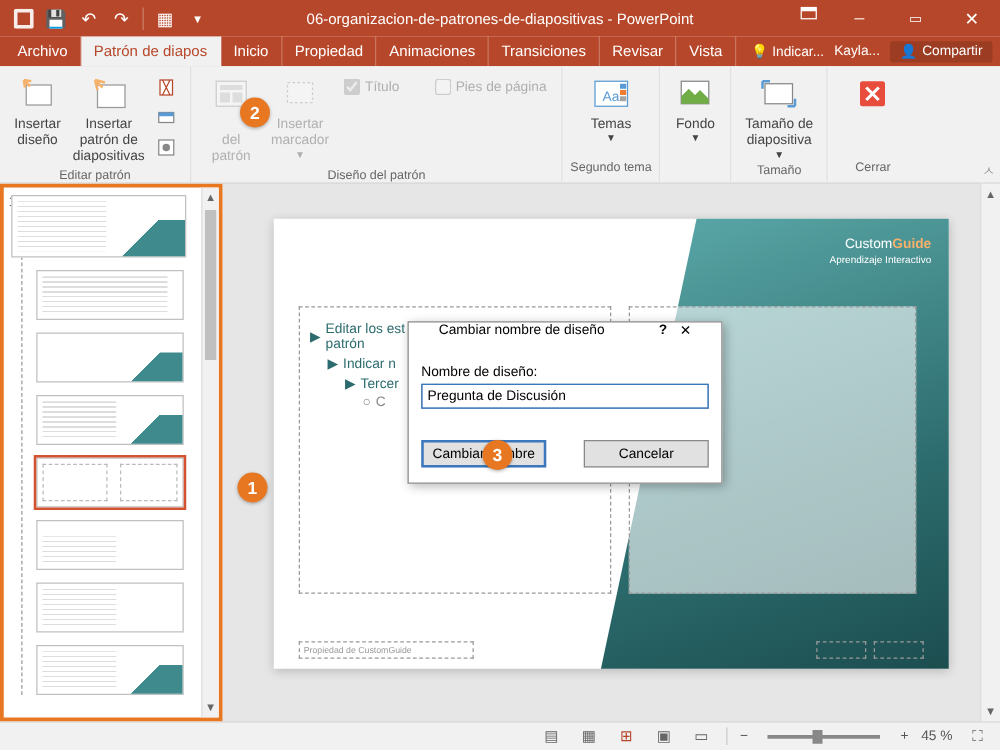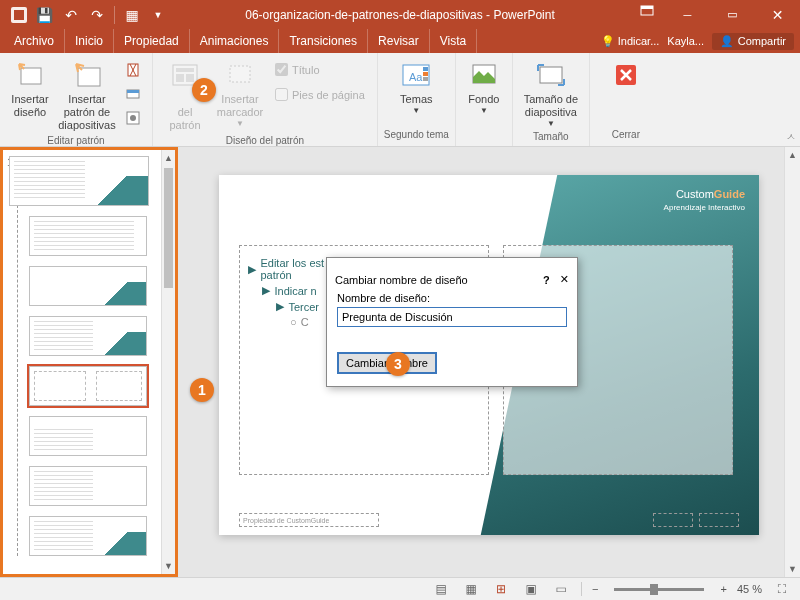--- a/index.html
+++ b/index.html
@@ -54,21 +54,21 @@
 .slide .tealbg{position:absolute;right:-40px;top:-20px;bottom:-20px;width:280px;background:linear-gradient(160deg,#5BA8A8 0%,#2C6B6D 60%,#1A4A4C 100%);transform:skewX(-12deg)}
 .placeholder{position:absolute;border:1px dashed #999;background:rgba(255,255,255,0.6)}
 .ph1{left:20px;top:70px;width:250px;height:230px;padding:8px}
 .ph2{left:284px;top:70px;width:230px;height:230px}
 .bullet{display:flex;align-items:center;gap:4px;color:#2C6B6D;font-size:11px;margin:3px 0}
 .bullet .tri{color:#2C6B6D}
 .footer-ph{position:absolute;left:20px;bottom:8px;width:140px;height:14px;border:1px dashed #999;font-size:7px;color:#999;display:flex;align-items:center;padding:0 3px}
 .footer-r{position:absolute;right:20px;bottom:8px;display:flex;gap:6px}
 .footer-r div{width:40px;height:14px;border:1px dashed #999}
 .dialog{position:absolute;left:326px;top:257px;width:252px;background:#fff;border:1px solid #888;box-shadow:2px 2px 8px rgba(0,0,0,.3);z-index:40}
-.dlg-title{height:28px;display:flex;align-items:flex-end;padding:0 8px;font-size:12px}
+.dlg-title{height:28px;display:flex;align-items:flex-start;padding:0 24px;font-size:12px}
 .dlg-title .sp{flex:1}
 .dlg-title .q{margin-right:10px;font-weight:bold}
 .dlg-body{padding:6px 10px 12px}
 .dlg-body label{font-size:11px;display:block;margin-bottom:3px}
 .dlg-body input{width:100%;border:1px solid #7A9AC0;padding:3px 4px;font-size:11px;outline:1px solid #3B77BC;outline-offset:-1px}
 .dlg-btns{display:flex;gap:10px;justify-content:space-between;margin-top:25px}
 .dlg-btn{width:100px;height:22px;border:1px solid #888;background:#E1E1E1;font-size:11px;display:flex;align-items:center;justify-content:center}
 .dlg-btn.primary{border:2px solid #3B77BC}
 .statusbar{height:23px;background:#F1F1F1;border-top:1px solid #D4D4D4;display:flex;align-items:center;padding:0 8px;color:#555;gap:10px}
 .statusbar .sp{flex:1}
@@ -104,20 +104,21 @@
         </svg>
       </div>
     <div class="winbtn">─</div>
     <div class="winbtn">▭</div>
     <div class="winbtn close">✕</div>
   </div>
 </div>
 
 <div class="tabbar">
   <div class="tab first">Archivo</div>
+  <div class="tab active">Patrón de diapos</div>
   <div class="tab">Inicio</div>
   <div class="tab">Propiedad</div>
   <div class="tab">Animaciones</div>
   <div class="tab">Transiciones</div>
   <div class="tab">Revisar</div>
   <div class="tab">Vista</div>
   <div class="tab-spacer"></div>
   <div class="tab-right">
     <span>💡 <span>Indicar...</span></span>
     <span>Kayla...</span>
@@ -188,21 +189,21 @@
         </div>
       <div class="bigbtn disabled" style="width:54px">
           <div class="ico">
             <svg width="26" height="24">
               <rect x="3" y="3" width="20" height="16" fill="#f4f4f4" stroke="#ccc" stroke-dasharray="2"></rect>
             </svg>
           </div>
           <span>Insertar marcador</span>
           <span style="font-size:8px">▼</span>
         </div>
-      <div style="display:flex;flex-direction:column;gap:8px;padding:4px">
+      <div style="display:flex;flex-direction:row;gap:24px;padding:4px">
         <label class="chk disabled">
             <input type="checkbox" checked="" disabled="" style="">
             <span>Título</span>
           </label>
         <label class="chk disabled">
             <input type="checkbox" disabled="" style="">
             <span>Pies de página</span>
           </label>
       </div>
     </div>
@@ -354,20 +355,21 @@
     <span>Cambiar nombre de diseño</span>
     <span class="sp"></span>
     <span class="q">?</span>
     <span>✕</span>
   </div>
   <div class="dlg-body">
     <label>Nombre de diseño:</label>
     <input type="text" value="Pregunta de Discusión" style="">
     <div class="dlg-btns">
       <div class="dlg-btn primary">Cambiar nombre</div>
+      <div class="dlg-btn">Cancelar</div>
     </div>
   </div>
 </div>
 <div class="badge" style="left:386px;top:352px">3</div>
 
 <div class="v-scroll">
   <div class="scroll-arr" style="top:0">▲</div>
   <div class="scroll-arr" style="bottom:0">▼</div>
 </div>
 

